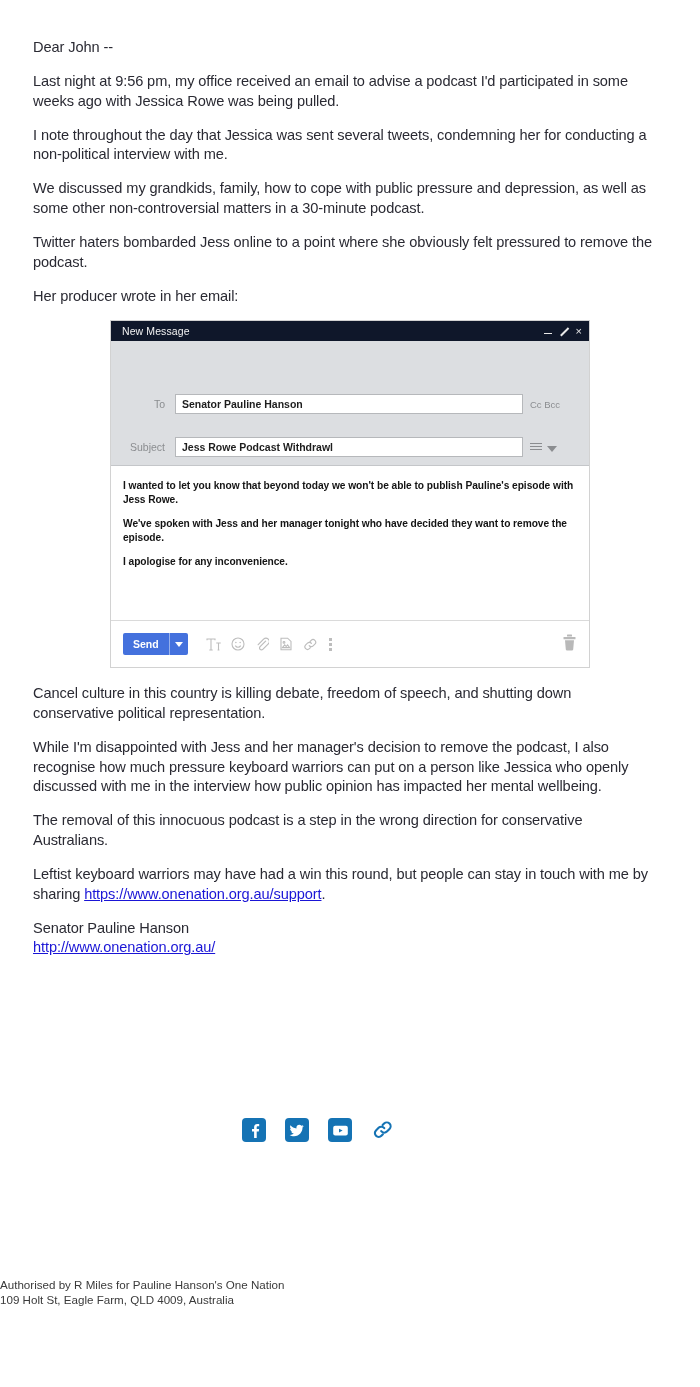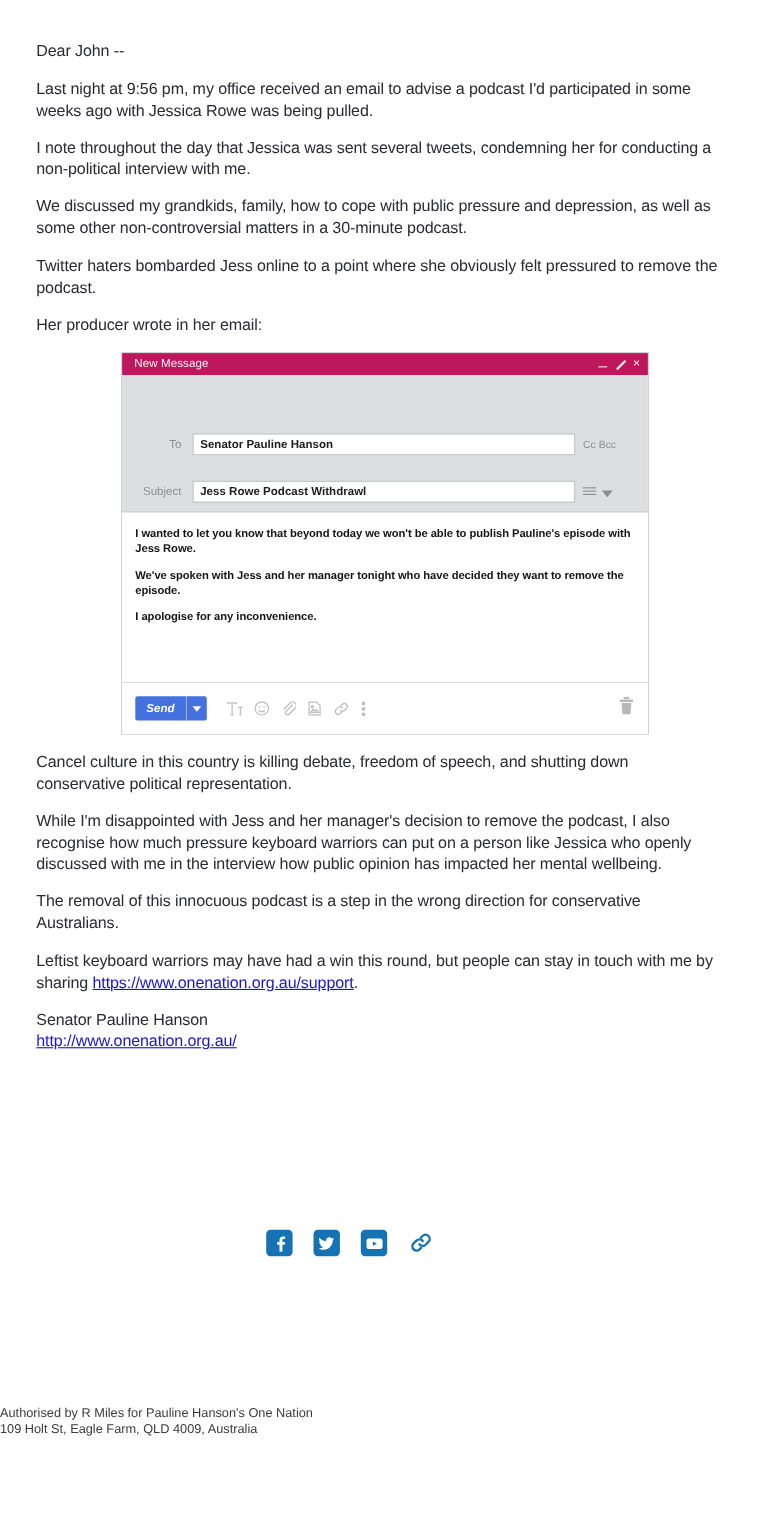--- a/index.html
+++ b/index.html
@@ -42,21 +42,21 @@
   }
   .compose {
     width: 100%;
     height: 100%;
     display: flex;
     flex-direction: column;
     background: #ffffff;
   }
   .cmp-title {
     height: 20px;
-    background: #be185d;
+    background: #0f172a;
     color: #f2f2f2;
     display: flex;
     align-items: center;
     padding: 0 7px 0 11px;
     font-size: 10.5px;
     letter-spacing: 0.1px;
     flex: 0 0 20px;
   }
   .cmp-title .t { flex: 1; }
   .cmp-win-btns { display: flex; align-items: center; gap: 7px; color: #e8e8e8; }
@@ -144,21 +144,21 @@
     align-items: stretch;
     height: 22px;
     background: #4471dd;
     border-radius: 2px;
     color: #fff;
     font-size: 10.5px;
     font-weight: bold;
     overflow: hidden;
     cursor: pointer;
   }
-  .send-btn .lbl { display:flex; align-items:center; padding: 0 10px; font-style: italic; }
+  .send-btn .lbl { display:flex; align-items:center; padding: 0 10px; }
   .send-btn .div { width: 1px; background: rgba(255,255,255,0.45); }
   .send-btn .drop { display:flex; align-items:center; justify-content:center; width: 18px; }
   .send-btn .drop .tri {
     width:0; height:0;
     border-left: 4px solid transparent;
     border-right: 4px solid transparent;
     border-top: 5px solid #fff;
   }
   .tb-icons { display: flex; align-items: center; gap: 10px; margin-left: 18px; color: #bdbdbd; }
   .tb-icons .ic { display:inline-flex; align-items:center; justify-content:center; cursor:pointer; }

